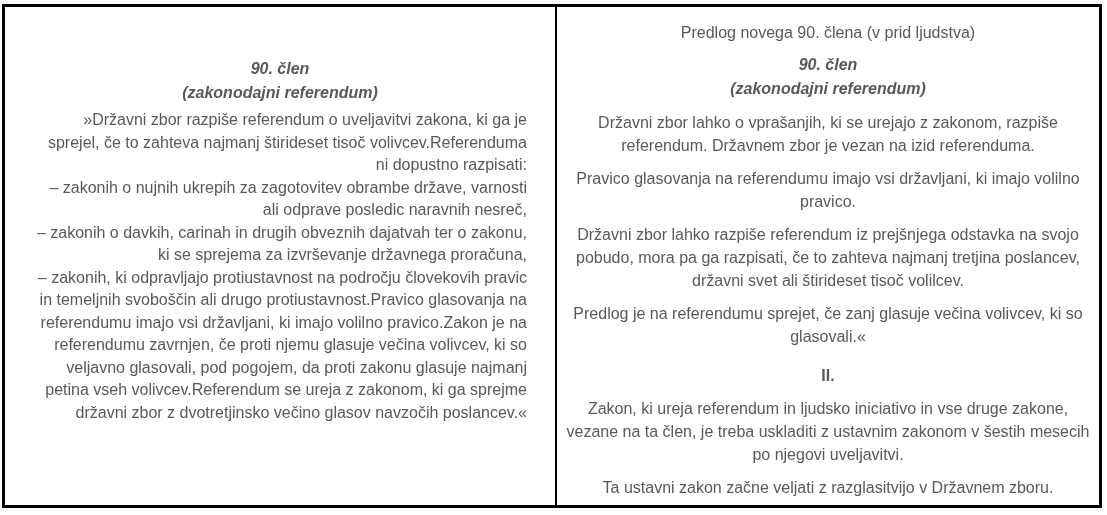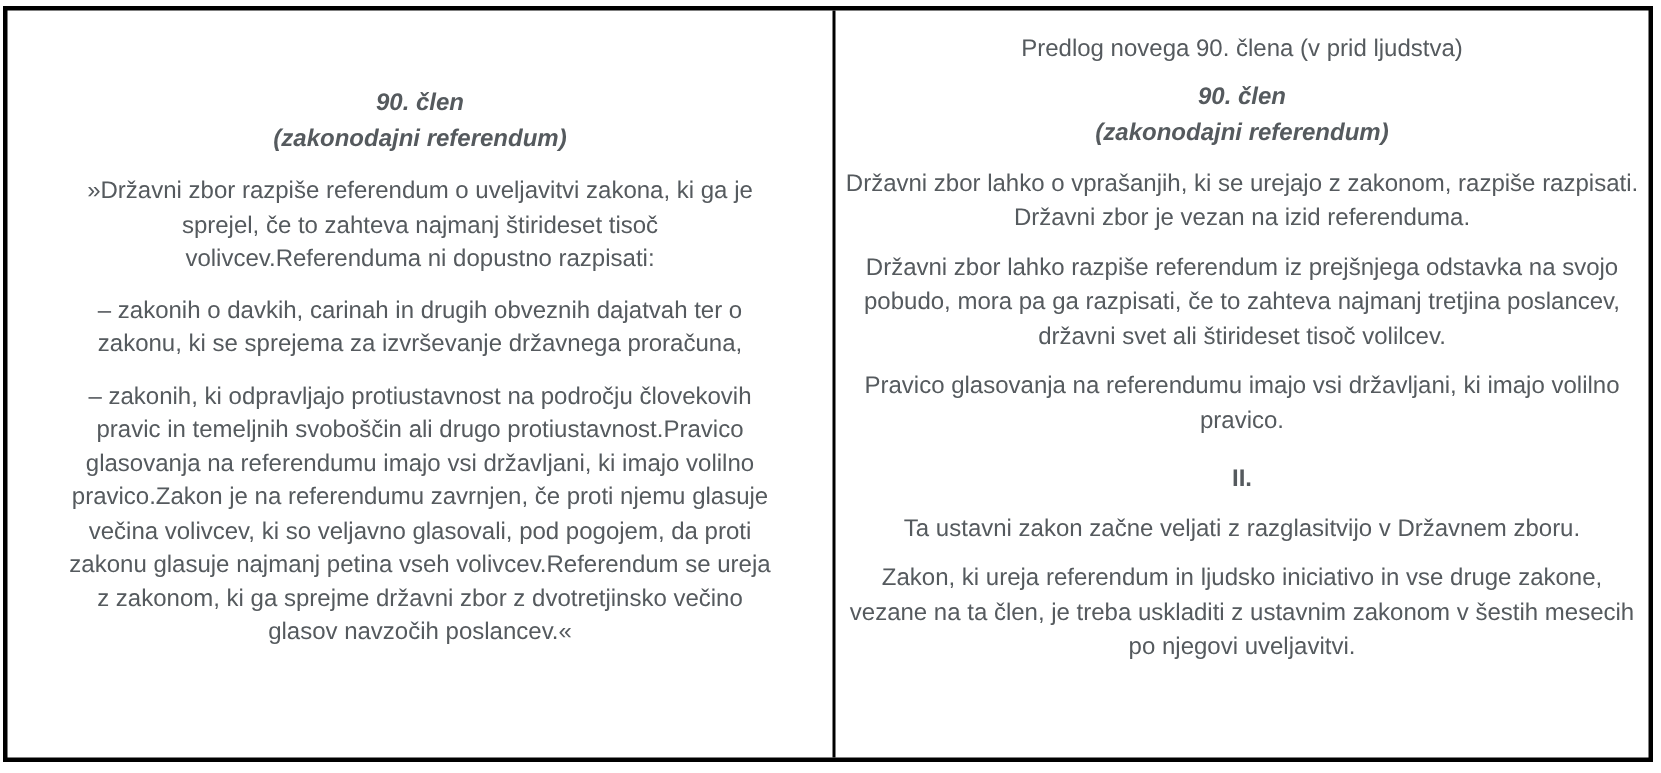--- a/index.html
+++ b/index.html
@@ -42,22 +42,23 @@
   }
   .cell-right{
     flex:1 1 auto;
     padding:8px 4px;
   }
   .cell p{
     line-height:23px;
     margin-top:16px;
   }
   .cell-left p.body-par{
-    margin:12px;
+    margin:0;
     line-height:22.5px;
+    text-align:right;
   }
   .cell-left .heading{
     margin:42px 0 4px 0;
   }
   .heading{
     font-weight:bold;
     line-height:24px;
     margin:9px 0 0 0;
   }
   .heading div{
@@ -80,31 +81,33 @@
 <body>
 
 <div class="doc-table">
 
   <div class="cell cell-left">
     <div class="heading">
       <div>90. člen</div>
       <div>(zakonodajni referendum)</div>
     </div>
     <p class="body-par">»Državni zbor razpiše referendum o uveljavitvi zakona, ki ga je sprejel, če to zahteva najmanj štirideset tisoč volivcev.Referenduma ni dopustno razpisati:</p>
+    <p class="body-par">– zakonih o nujnih ukrepih za zagotovitev obrambe države, varnosti ali odprave posledic naravnih nesreč,</p>
     <p class="body-par">– zakonih o davkih, carinah in drugih obveznih dajatvah ter o zakonu, ki se sprejema za izvrševanje državnega proračuna,</p>
     <p class="body-par">– zakonih, ki odpravljajo protiustavnost na področju človekovih pravic in temeljnih svoboščin ali drugo protiustavnost.Pravico glasovanja na referendumu imajo vsi državljani, ki imajo volilno pravico.Zakon je na referendumu zavrnjen, če proti njemu glasuje večina volivcev, ki so veljavno glasovali, pod pogojem, da proti zakonu glasuje najmanj petina vseh volivcev.Referendum se ureja z zakonom, ki ga sprejme državni zbor z dvotretjinsko večino glasov navzočih poslancev.«</p>
   </div>
 
   <div class="cell cell-right">
     <p class="intro-par">Predlog novega 90. člena (v prid ljudstva)</p>
     <div class="heading">
       <div>90. člen</div>
       <div>(zakonodajni referendum)</div>
     </div>
-    <p class="body-par">Državni zbor lahko o vprašanjih, ki se urejajo z zakonom, razpiše razpisati. Državni zbor je vezan na izid referenduma.</p>
+    <p class="body-par">Državni zbor lahko o vprašanjih, ki se urejajo z zakonom, razpiše referendum. Državnem zbor je vezan na izid referenduma.</p>
+    <p class="body-par">Pravico glasovanja na referendumu imajo vsi državljani, ki imajo volilno pravico.</p>
     <p class="body-par">Državni zbor lahko razpiše referendum iz prejšnjega odstavka na svojo pobudo, mora pa ga razpisati, če to zahteva najmanj tretjina poslancev, državni svet ali štirideset tisoč volilcev.</p>
-    <p class="body-par">Pravico glasovanja na referendumu imajo vsi državljani, ki imajo volilno pravico.</p>
+    <p class="body-par">Predlog je na referendumu sprejet, če zanj glasuje večina volivcev, ki so glasovali.«</p>
     <p class="section-heading">II.</p>
+    <p class="body-par">Zakon, ki ureja referendum in ljudsko iniciativo in vse druge zakone, vezane na ta člen, je treba uskladiti z ustavnim zakonom v šestih mesecih po njegovi uveljavitvi.</p>
     <p class="body-par">Ta ustavni zakon začne veljati z razglasitvijo v Državnem zboru.</p>
-    <p class="body-par">Zakon, ki ureja referendum in ljudsko iniciativo in vse druge zakone, vezane na ta člen, je treba uskladiti z ustavnim zakonom v šestih mesecih po njegovi uveljavitvi.</p>
   </div>
 
 </div>
 
 </body></html>

